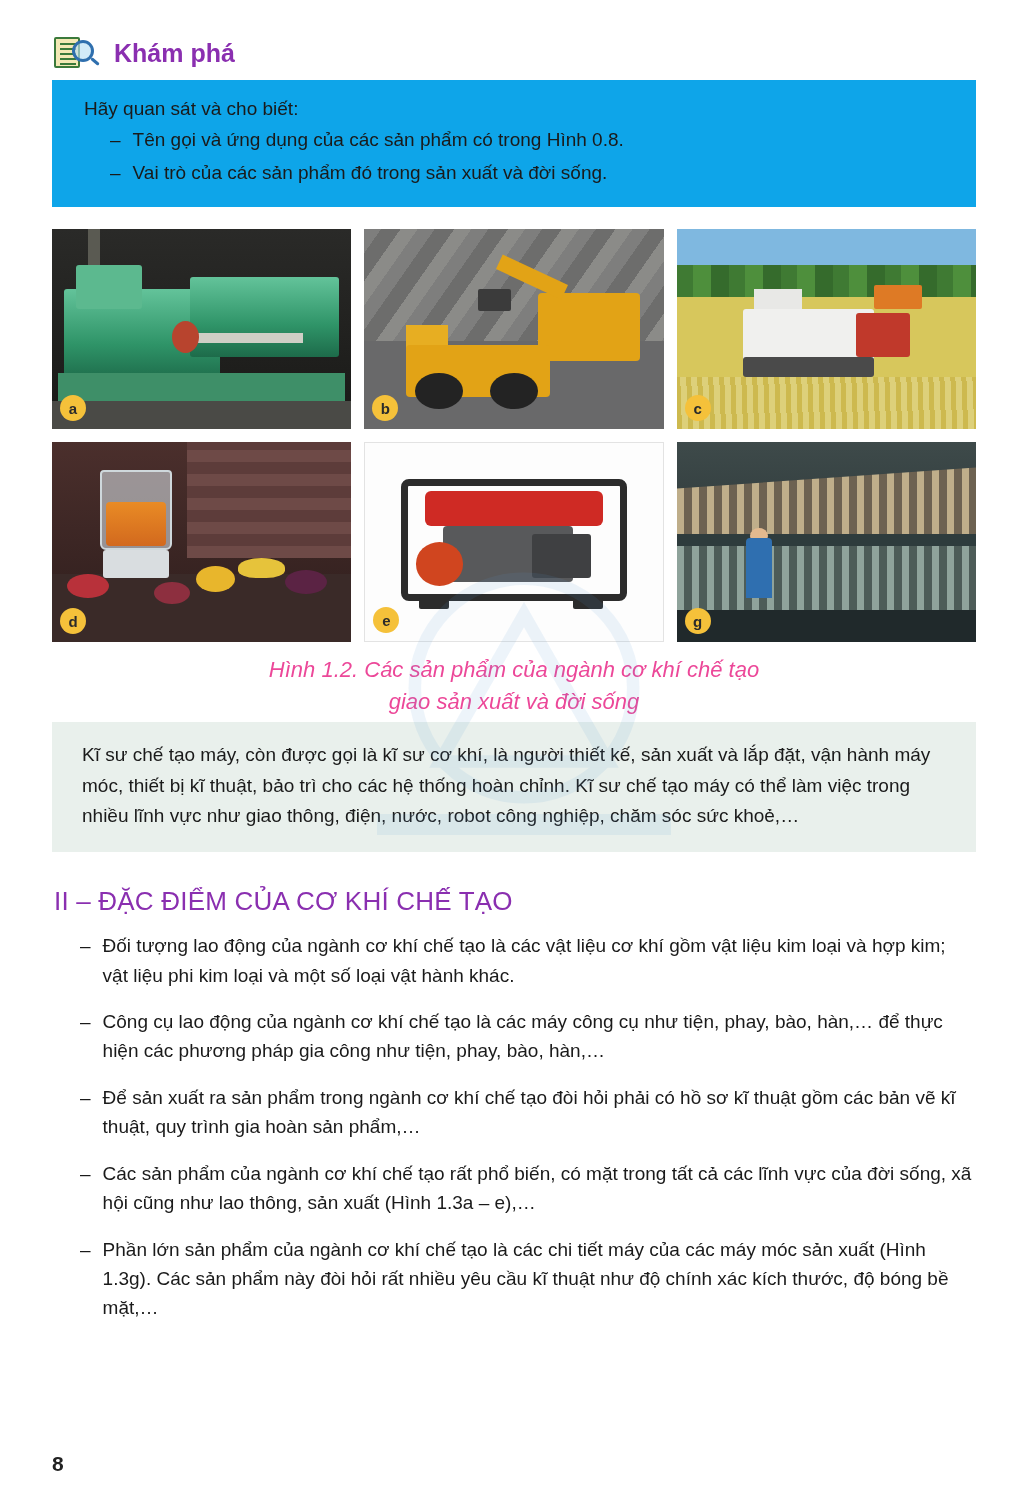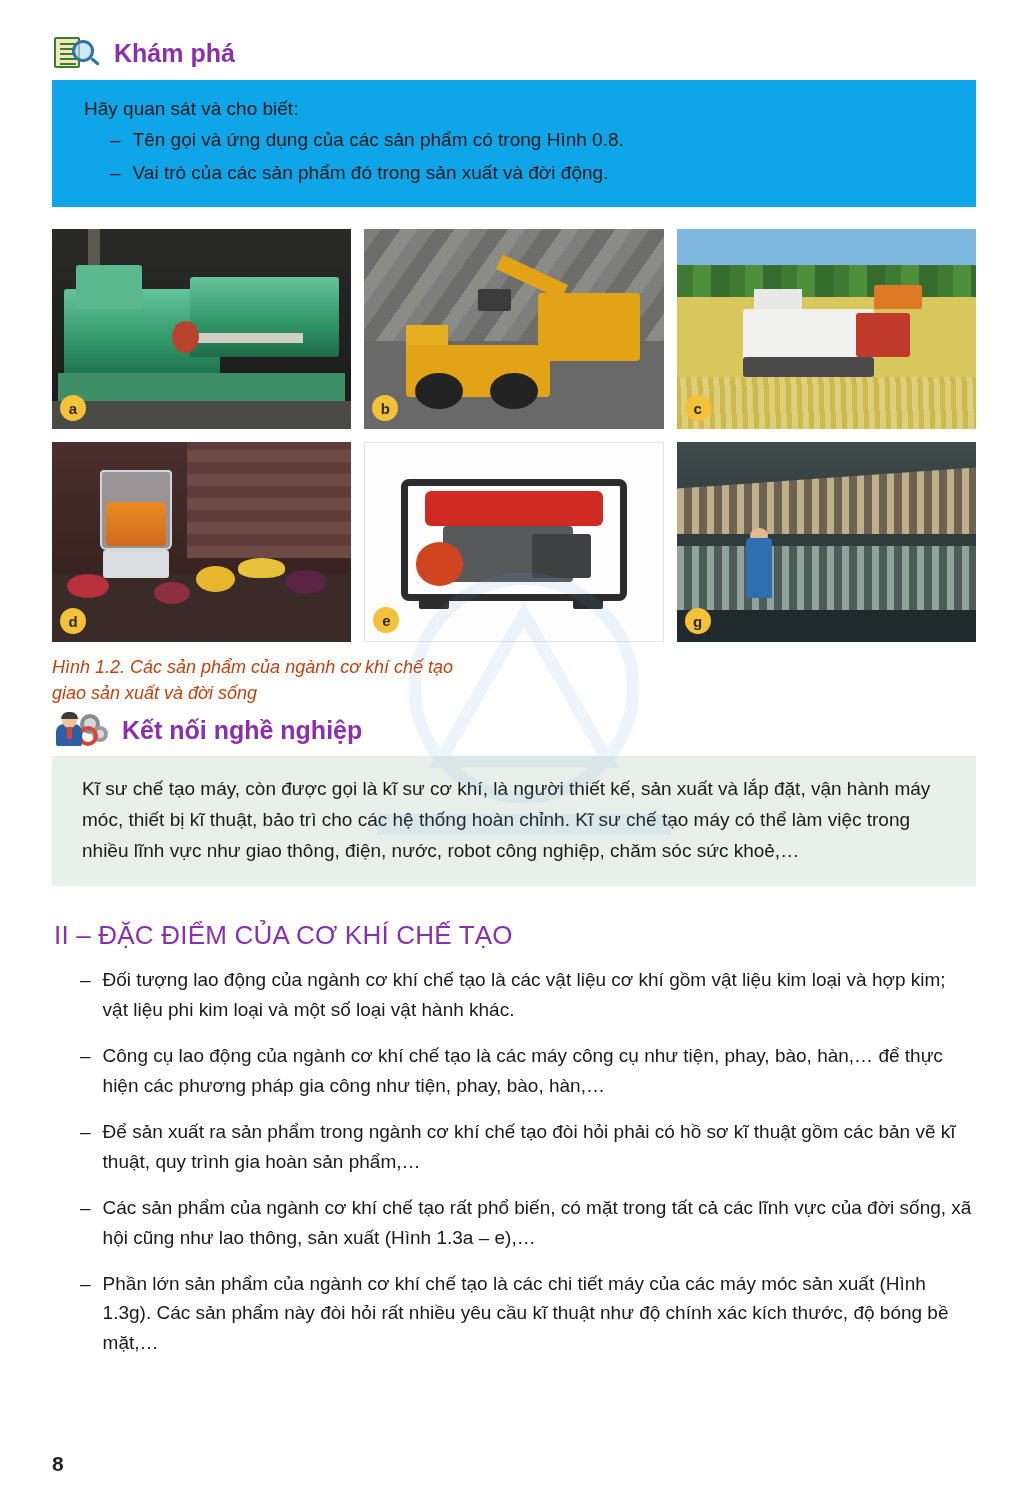--- a/index.html
+++ b/index.html
@@ -194,26 +194,26 @@
   }
   .img-mill .row1 { top: 18%; transform: skewY(-4deg); }
   .img-mill .row2 { top: 52%; background: repeating-linear-gradient(90deg, #8fa39b 0 7px, #4d5c58 7px 15px); }
   .img-mill .deck { position: absolute; left: 0; top: 46%; width: 100%; height: 8%; background: #2e3c3d; }
   .img-mill .person { position: absolute; left: 23%; top: 48%; width: 9%; height: 30%; background: #2f6fb0; border-radius: 4px 4px 0 0; }
   .img-mill .head2 { position: absolute; left: 24.5%; top: 43%; width: 6%; height: 8%; background: #e2b98f; border-radius: 50%; }
   .img-mill .floor { position: absolute; left: 0; top: 84%; width: 100%; height: 16%; background: #20292b; }
 
   
   .caption {
-    text-align: left;
+    text-align: center;
     font-style: italic;
-    font-size: 18px;
+    font-size: 22px;
     line-height: 1.45;
     margin: 12px 0 4px 0;
-    color: #c2410c;
+    color: #ec4899;
   }
 
   
   .ketnoi-head {
     display: flex;
     align-items: center;
     gap: 12px;
     margin: 6px 0 8px 2px;
   }
   .icon-career { position: relative; width: 56px; height: 36px; flex: 0 0 auto; }
@@ -298,21 +298,21 @@
   </div>
 
   <div class="grey-box">
     <div class="lead">Hãy quan sát và cho biết:</div>
     <div class="bullet-dash">
       <span class="dash">–</span>
       <span>Tên gọi và ứng dụng của các sản phẩm có trong Hình 0.8.</span>
     </div>
     <div class="bullet-dash">
       <span class="dash">–</span>
-      <span>Vai trò của các sản phẩm đó trong sản xuất và đời động.</span>
+      <span>Vai trò của các sản phẩm đó trong sản xuất và đời sống.</span>
     </div>
   </div>
 
   <div class="fig-grid">
 
     <div class="fig">
       <div class="img-lathe">
         <span class="pipe"></span>
         <span class="mach m1"></span>
         <span class="mach m2"></span>
@@ -394,32 +394,20 @@
       <span class="label">g</span>
     </div>
 
   </div>
 
   <div class="caption">
     <div>Hình 1.2. Các sản phẩm của ngành cơ khí chế tạo</div>
     <div>giao sản xuất và đời sống</div>
   </div>
 
-  <div class="ketnoi-head">
-    <span class="icon-career">
-      <span class="gear1"></span>
-      <span class="gear2"></span>
-      <span class="ring"></span>
-      <span class="body"></span>
-      <span class="head"></span>
-      <span class="hair"></span>
-      <span class="tie"></span>
-    </span>
-    <span class="ketnoi-title">Kết nối nghề nghiệp</span>
-  </div>
 
   <div class="green-box">
     <span>Kĩ sư chế tạo máy, còn được gọi là kĩ sư cơ khí, là người thiết kế, sản xuất và lắp đặt, vận hành máy móc, thiết bị kĩ thuật, bảo trì cho các hệ thống hoàn chỉnh. Kĩ sư chế tạo máy có thể làm việc trong nhiều lĩnh vực như giao thông, điện, nước, robot công nghiệp, chăm sóc sức khoẻ,…</span>
   </div>
 
   <div class="section-title">II – ĐẶC ĐIỂM CỦA CƠ KHÍ CHẾ TẠO</div>
 
   <div class="dash-list">
     <div class="dash-item">
       <span class="dash">–</span>

